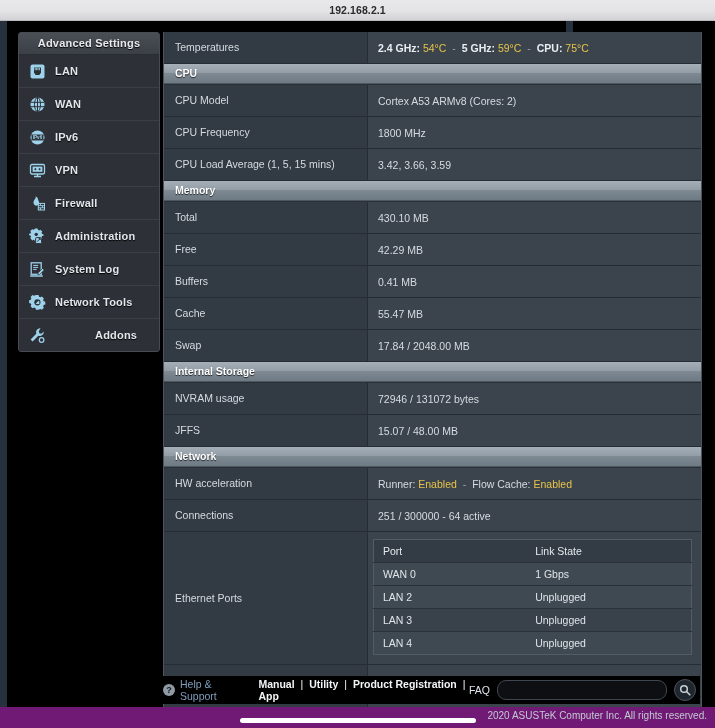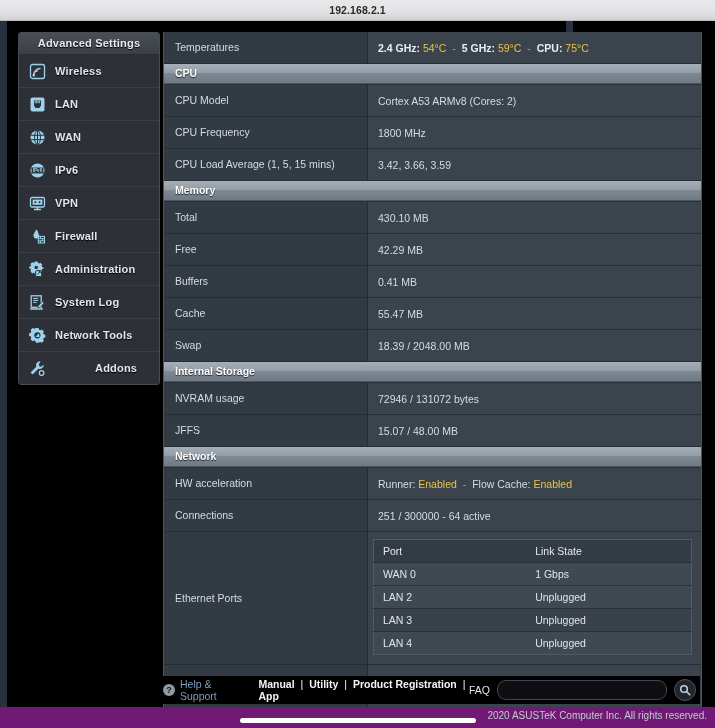--- a/index.html
+++ b/index.html
@@ -194,31 +194,20 @@
   </div>
 
   <div class="page">
     <div class="page-inner">
       <div class="edge-l"></div>
       <div class="edge-r"></div>
 
       <nav class="sidebar">
         <div class="adv-head">Advanced Settings</div>
 
-        <div class="nav-item">
-          <span class="nav-ico">
-            <svg width="17" height="17" viewBox="0 0 17 17">
-                <rect x="1.5" y="1.5" width="14" height="14" rx="2" fill="none" stroke="#9ed2ea" stroke-width="1.3"></rect>
-                <path d="M4.5 12.5 A7 7 0 0 1 11.5 5.5" fill="none" stroke="#9ed2ea" stroke-width="1.3"></path>
-                <path d="M4.5 12.5 A4.3 4.3 0 0 1 8.8 8.2" fill="none" stroke="#9ed2ea" stroke-width="1.3"></path>
-                <circle cx="4.8" cy="12.2" r="1.2" fill="#9ed2ea"></circle>
-              </svg>
-          </span>
-          <span class="nav-label">Wireless</span>
-        </div>
 
         <div class="nav-item">
           <span class="nav-ico">
             <svg width="17" height="17" viewBox="0 0 17 17">
                 <rect x="1.5" y="1.5" width="14" height="14" rx="2" fill="#9ed2ea"></rect>
                 <path d="M5 4.5h7v5l-1.6 2.6H6.6L5 9.5z" fill="#2d3137"></path>
                 <path d="M6.2 4.8v2.4M7.6 4.8v2.4M9 4.8v2.4M10.4 4.8v2.4" stroke="#9ed2ea" stroke-width=".9"></path>
               </svg>
           </span>
           <span class="nav-label">LAN</span>
@@ -369,21 +358,21 @@
           <tr>
             <td class="lbl">Buffers</td>
             <td class="val">0.41 MB</td>
           </tr>
           <tr>
             <td class="lbl">Cache</td>
             <td class="val">55.47 MB</td>
           </tr>
           <tr>
             <td class="lbl">Swap</td>
-            <td class="val">18.39 / 2048.00 MB</td>
+            <td class="val">17.84 / 2048.00 MB</td>
           </tr>
 
           <tr class="sect">
             <td colspan="2">
                   <div class="sect-bar">Internal Storage</div>
                 </td>
           </tr>
           <tr>
             <td class="lbl">NVRAM usage</td>
             <td class="val">72946 / 131072 bytes</td>

